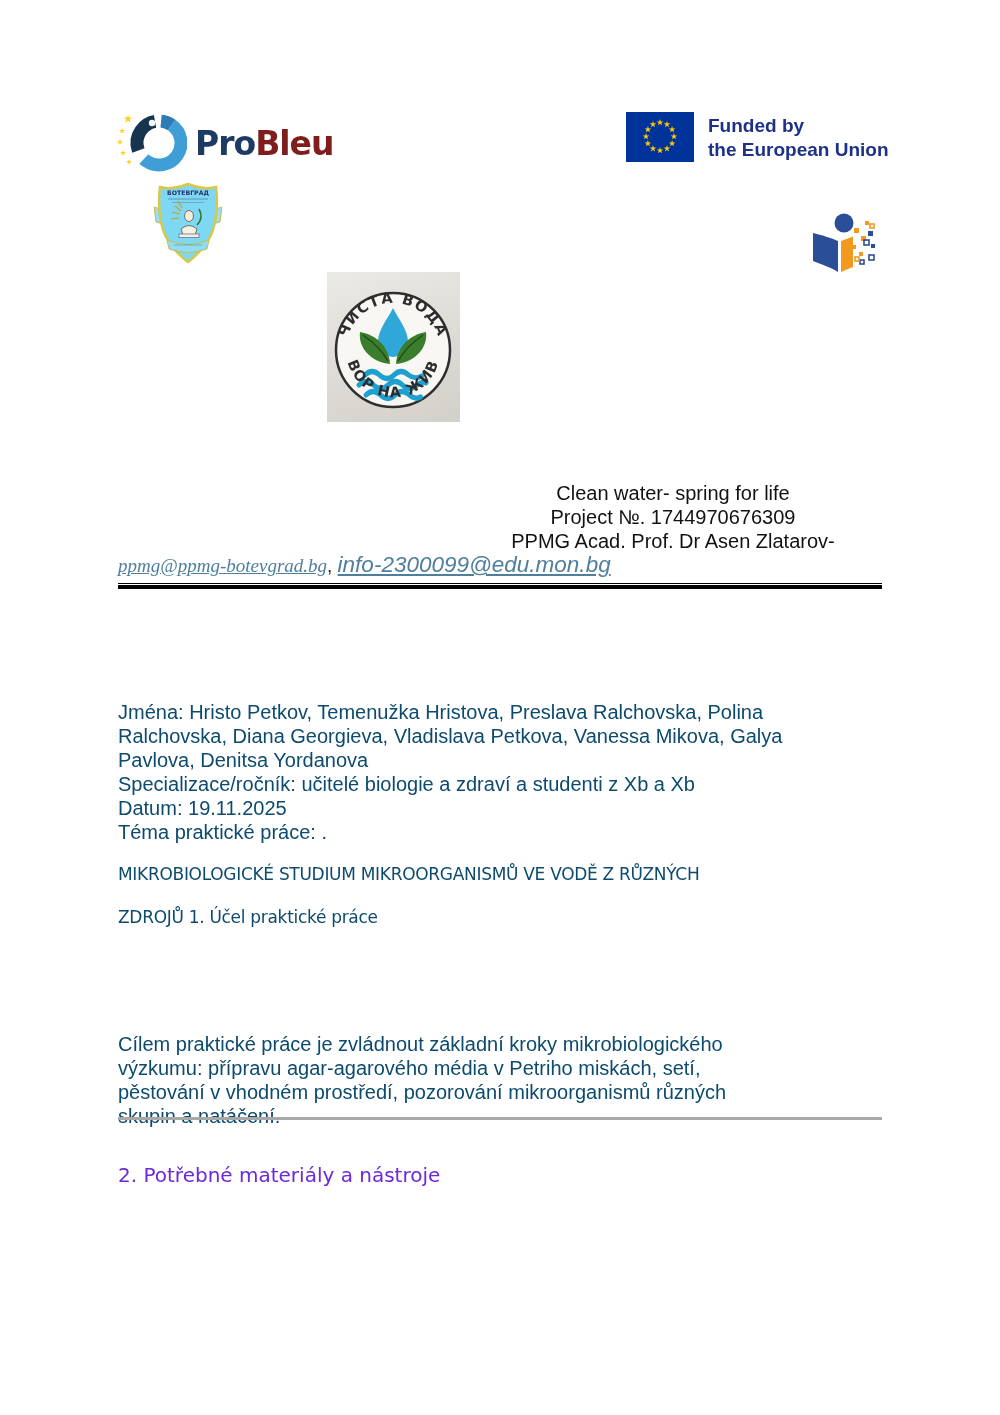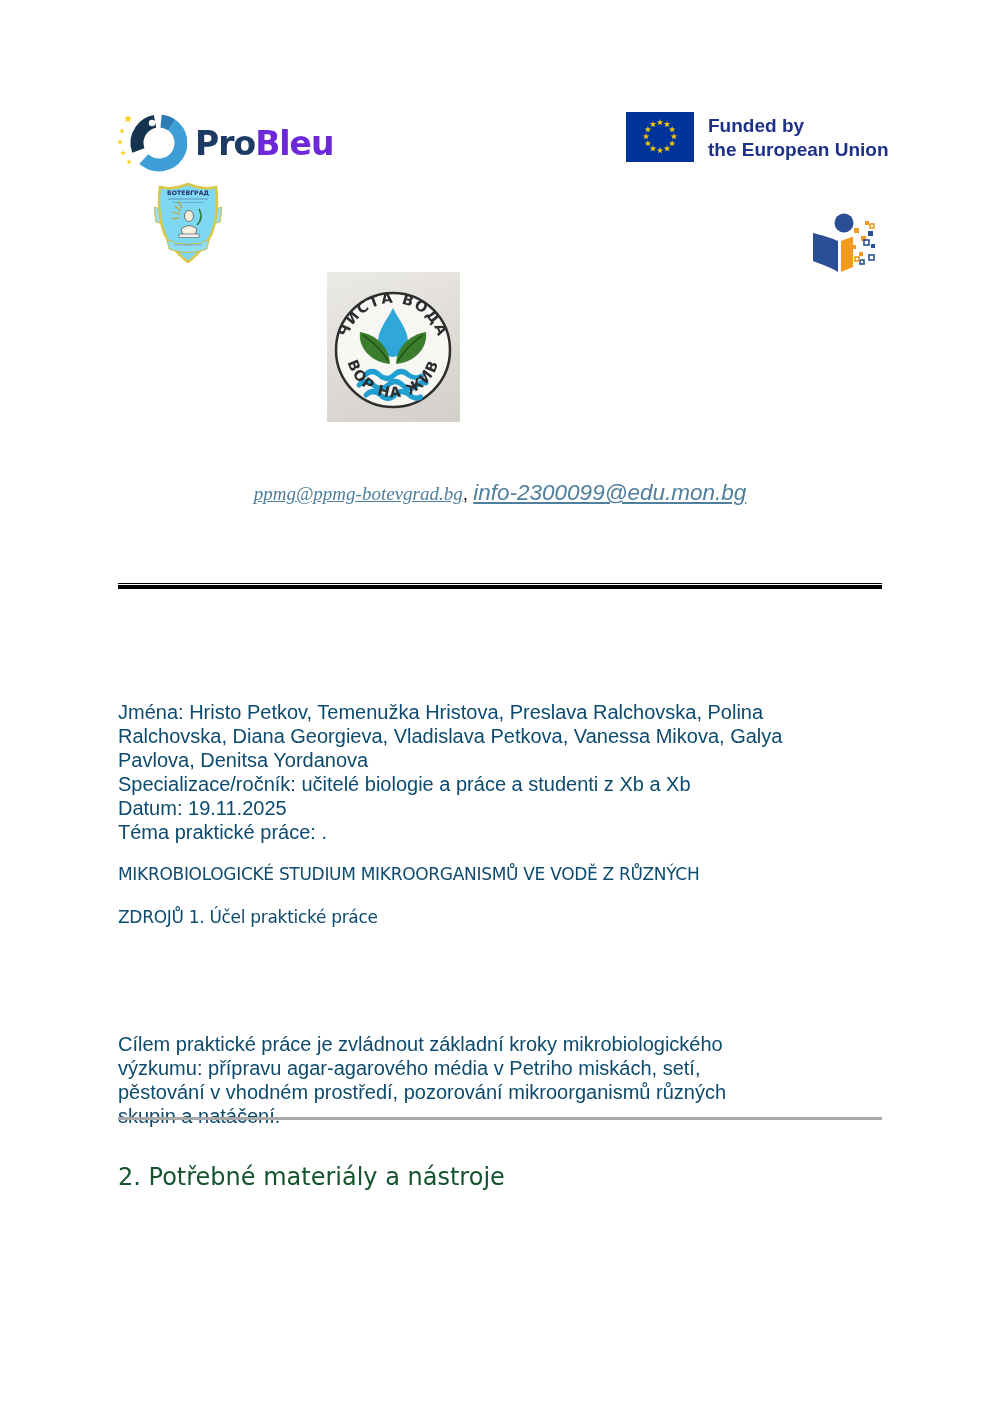--- a/index.html
+++ b/index.html
@@ -3,55 +3,55 @@
 <meta charset="utf-8">
 <style>
   html,body{margin:0;padding:0;background:#fff;}
   .page{position:relative;width:1000px;height:1415px;background:#ffffff;overflow:hidden;
         font-family:"Liberation Sans",sans-serif;color:#1b1b1b;}
 
   
   .probleu{position:absolute;left:117px;top:112px;display:flex;align-items:center;gap:8px;}
   .probleu .wordmark{font-family:"DejaVu Sans",sans-serif;font-weight:bold;font-size:33px;letter-spacing:-1px;line-height:1;}
   .wm-pro{color:#1c3a63;}
-  .wm-bleu{color:#6d28d9;}
+  .wm-bleu{color:#7f1d1d;}
 
   .crest{position:absolute;left:154px;top:181px;}
 
   .eu-block{position:absolute;left:626px;top:111px;display:flex;align-items:flex-end;gap:14px;}
   .eu-text{font-weight:bold;font-size:19px;line-height:24px;color:#1e3188;margin-top:3px;}
 
   .book-logo{position:absolute;left:808px;top:211px;}
 
   .water-logo{position:absolute;left:327px;top:272px;width:133px;height:150px;
               background:linear-gradient(160deg,#eceae6 0%,#dedbd6 55%,#d3d0ca 100%);}
 
   
   .project{position:absolute;left:118px;top:481px;width:764px;font-size:20px;line-height:24px;color:#121212;}
   .proj-lines{margin-left:346px;width:418px;text-align:center;white-space:nowrap;}
-  .emails{text-align:center;white-space:nowrap;margin-top:0;}
+  .emails{white-space:nowrap;margin-top:0;}
   .email1{font-family:"Liberation Serif",serif;font-style:italic;font-size:19px;color:#4f7f9d;text-decoration:underline;}
   .email-sep{color:#222;font-size:19px;}
   .email2{font-style:italic;font-size:22.5px;color:#4f7f9d;text-decoration:underline;}
 
   .black-rule{position:absolute;left:118px;top:583px;width:764px;height:6px;
               background:linear-gradient(to bottom,#000 0,#000 1.5px,#fff 1.5px,#fff 2.5px,#000 2.5px,#000 6px);}
 
   
   .body-text{position:absolute;left:118px;top:700px;width:770px;font-size:20px;line-height:24px;color:#0c4a6e;}
   .body-text div{white-space:nowrap;}
   .doc-title{font-family:"DejaVu Sans",sans-serif;font-size:17px;letter-spacing:-0.3px;}
   .t1{margin-top:18px;}
   .t2{margin-top:19px;}
   .aim-first{margin-top:103px;}
 
   .gray-rule{position:absolute;left:118px;top:1117px;width:764px;height:3px;background:#a8a8a8;}
 
   .section2{position:absolute;left:118px;top:1163px;font-family:"DejaVu Sans",sans-serif;
-            font-size:24px;color:#14532d;white-space:nowrap;}
+            font-size:20px;color:#6d28d9;white-space:nowrap;}
 </style>
 </head>
 <body>
 
 <div class="page">
 
   <div class="probleu">
     <svg width="70" height="62" viewBox="0 0 70 62">
       <defs>
         <path id="pbstar" d="M0,-1 L0.588,0.809 L-0.951,-0.309 H0.951 L-0.588,0.809 Z" fill="#ffd11a"></path>
@@ -167,32 +167,37 @@
       <text font-family="DejaVu Sans, sans-serif" font-size="14.5" font-weight="bold" fill="#2d2d2d" letter-spacing="1.5">
         <textPath href="#arcTop" startOffset="50%" text-anchor="middle">ЧИСТА ВОДА</textPath>
       </text>
       <text font-family="DejaVu Sans, sans-serif" font-size="14.5" font-weight="bold" fill="#2d2d2d" letter-spacing="1.5">
         <textPath href="#arcBot" startOffset="50%" text-anchor="middle">ИЗВОР НА ЖИВОТ</textPath>
       </text>
     </svg>
   </div>
 
   <div class="project">
+    <div class="proj-lines">
+      <div>Clean water- spring for life</div>
+      <div>Project №. 1744970676309</div>
+      <div>PPMG Acad. Prof. Dr Asen Zlatarov-</div>
+    </div>
     <div class="emails">
       <span class="email1">ppmg@ppmg-botevgrad.bg</span><span class="email-sep">, </span><span class="email2">info-2300099@edu.mon.bg</span>
     </div>
   </div>
 
   <div class="black-rule"></div>
 
   <div class="body-text">
     <div>Jména: Hristo Petkov, Temenužka Hristova, Preslava Ralchovska, Polina</div>
     <div>Ralchovska, Diana Georgieva, Vladislava Petkova, Vanessa Mikova, Galya</div>
     <div>Pavlova, Denitsa Yordanova</div>
-    <div>Specializace/ročník: učitelé biologie a práce a studenti z Xb a Xb</div>
+    <div>Specializace/ročník: učitelé biologie a zdraví a studenti z Xb a Xb</div>
     <div>Datum: 19.11.2025</div>
     <div>Téma praktické práce: .</div>
     <div class="doc-title t1">MIKROBIOLOGICKÉ STUDIUM MIKROORGANISMŮ VE VODĚ Z RŮZNÝCH</div>
     <div class="doc-title t2">ZDROJŮ 1. Účel praktické práce</div>
     <div class="aim-first">Cílem praktické práce je zvládnout základní kroky mikrobiologického</div>
     <div>výzkumu: přípravu agar-agarového média v Petriho miskách, setí,</div>
     <div>pěstování v vhodném prostředí, pozorování mikroorganismů různých</div>
     <div>skupin a natáčení.</div>
   </div>
 

